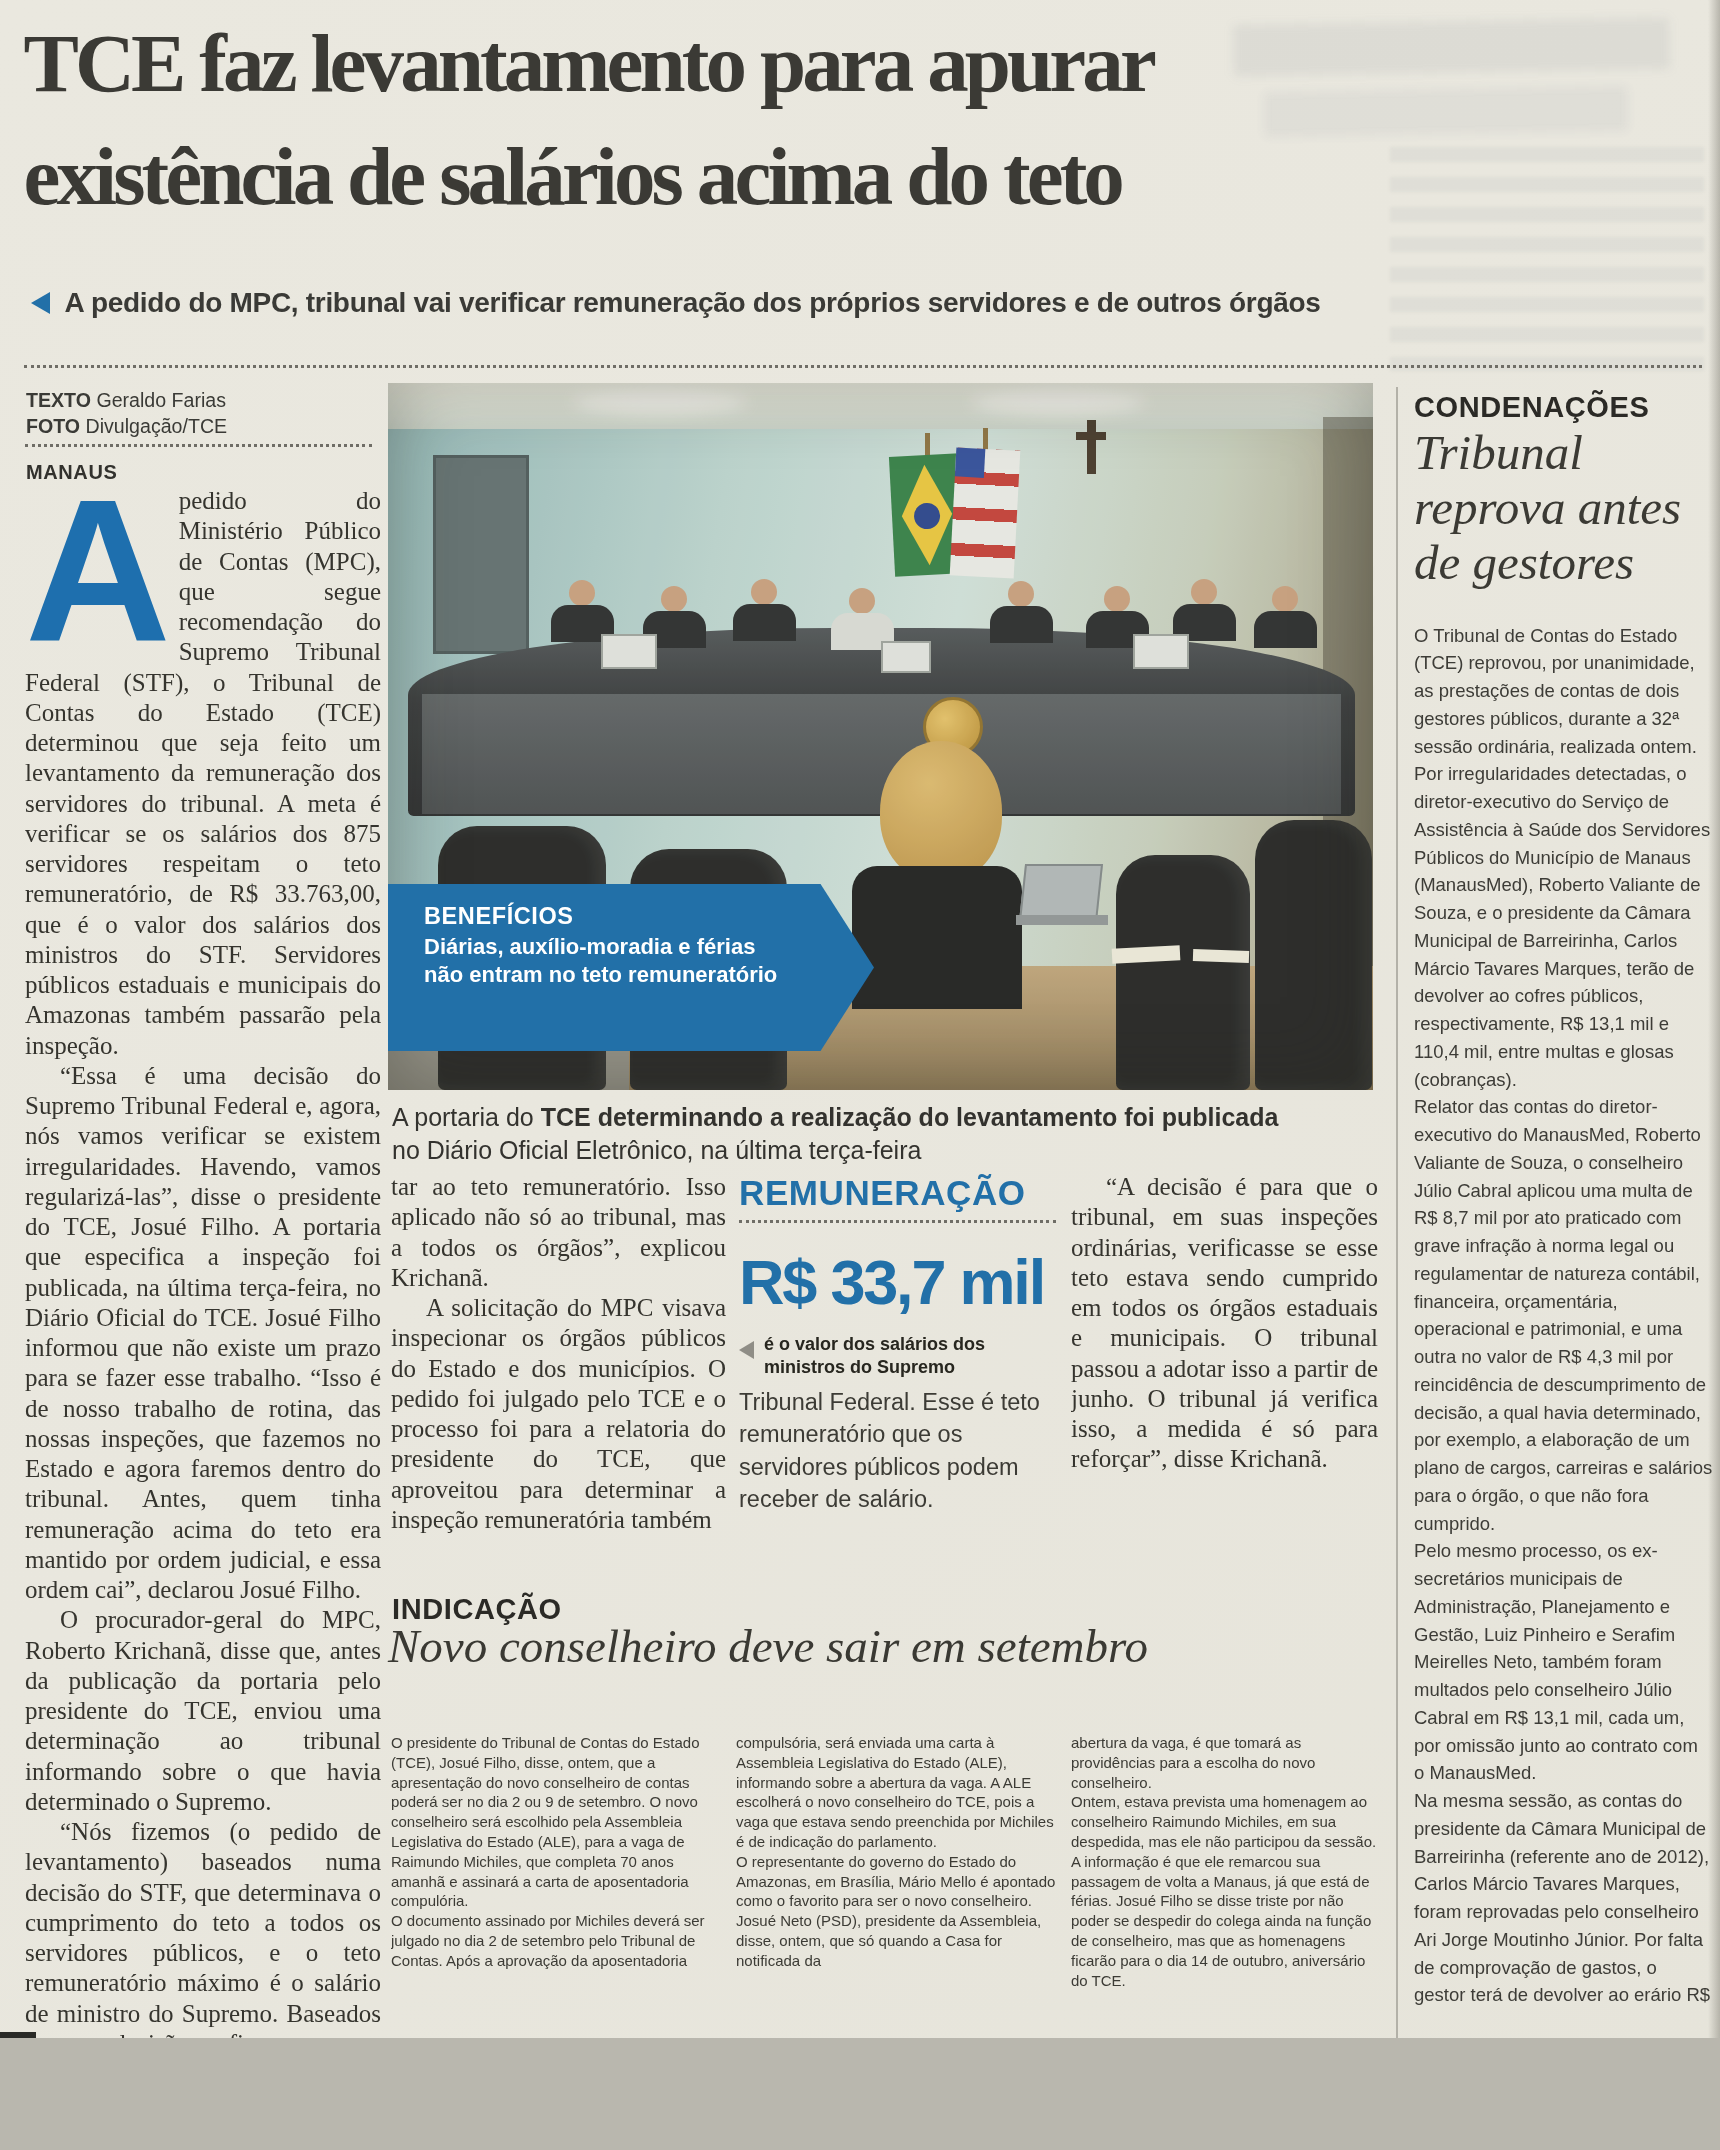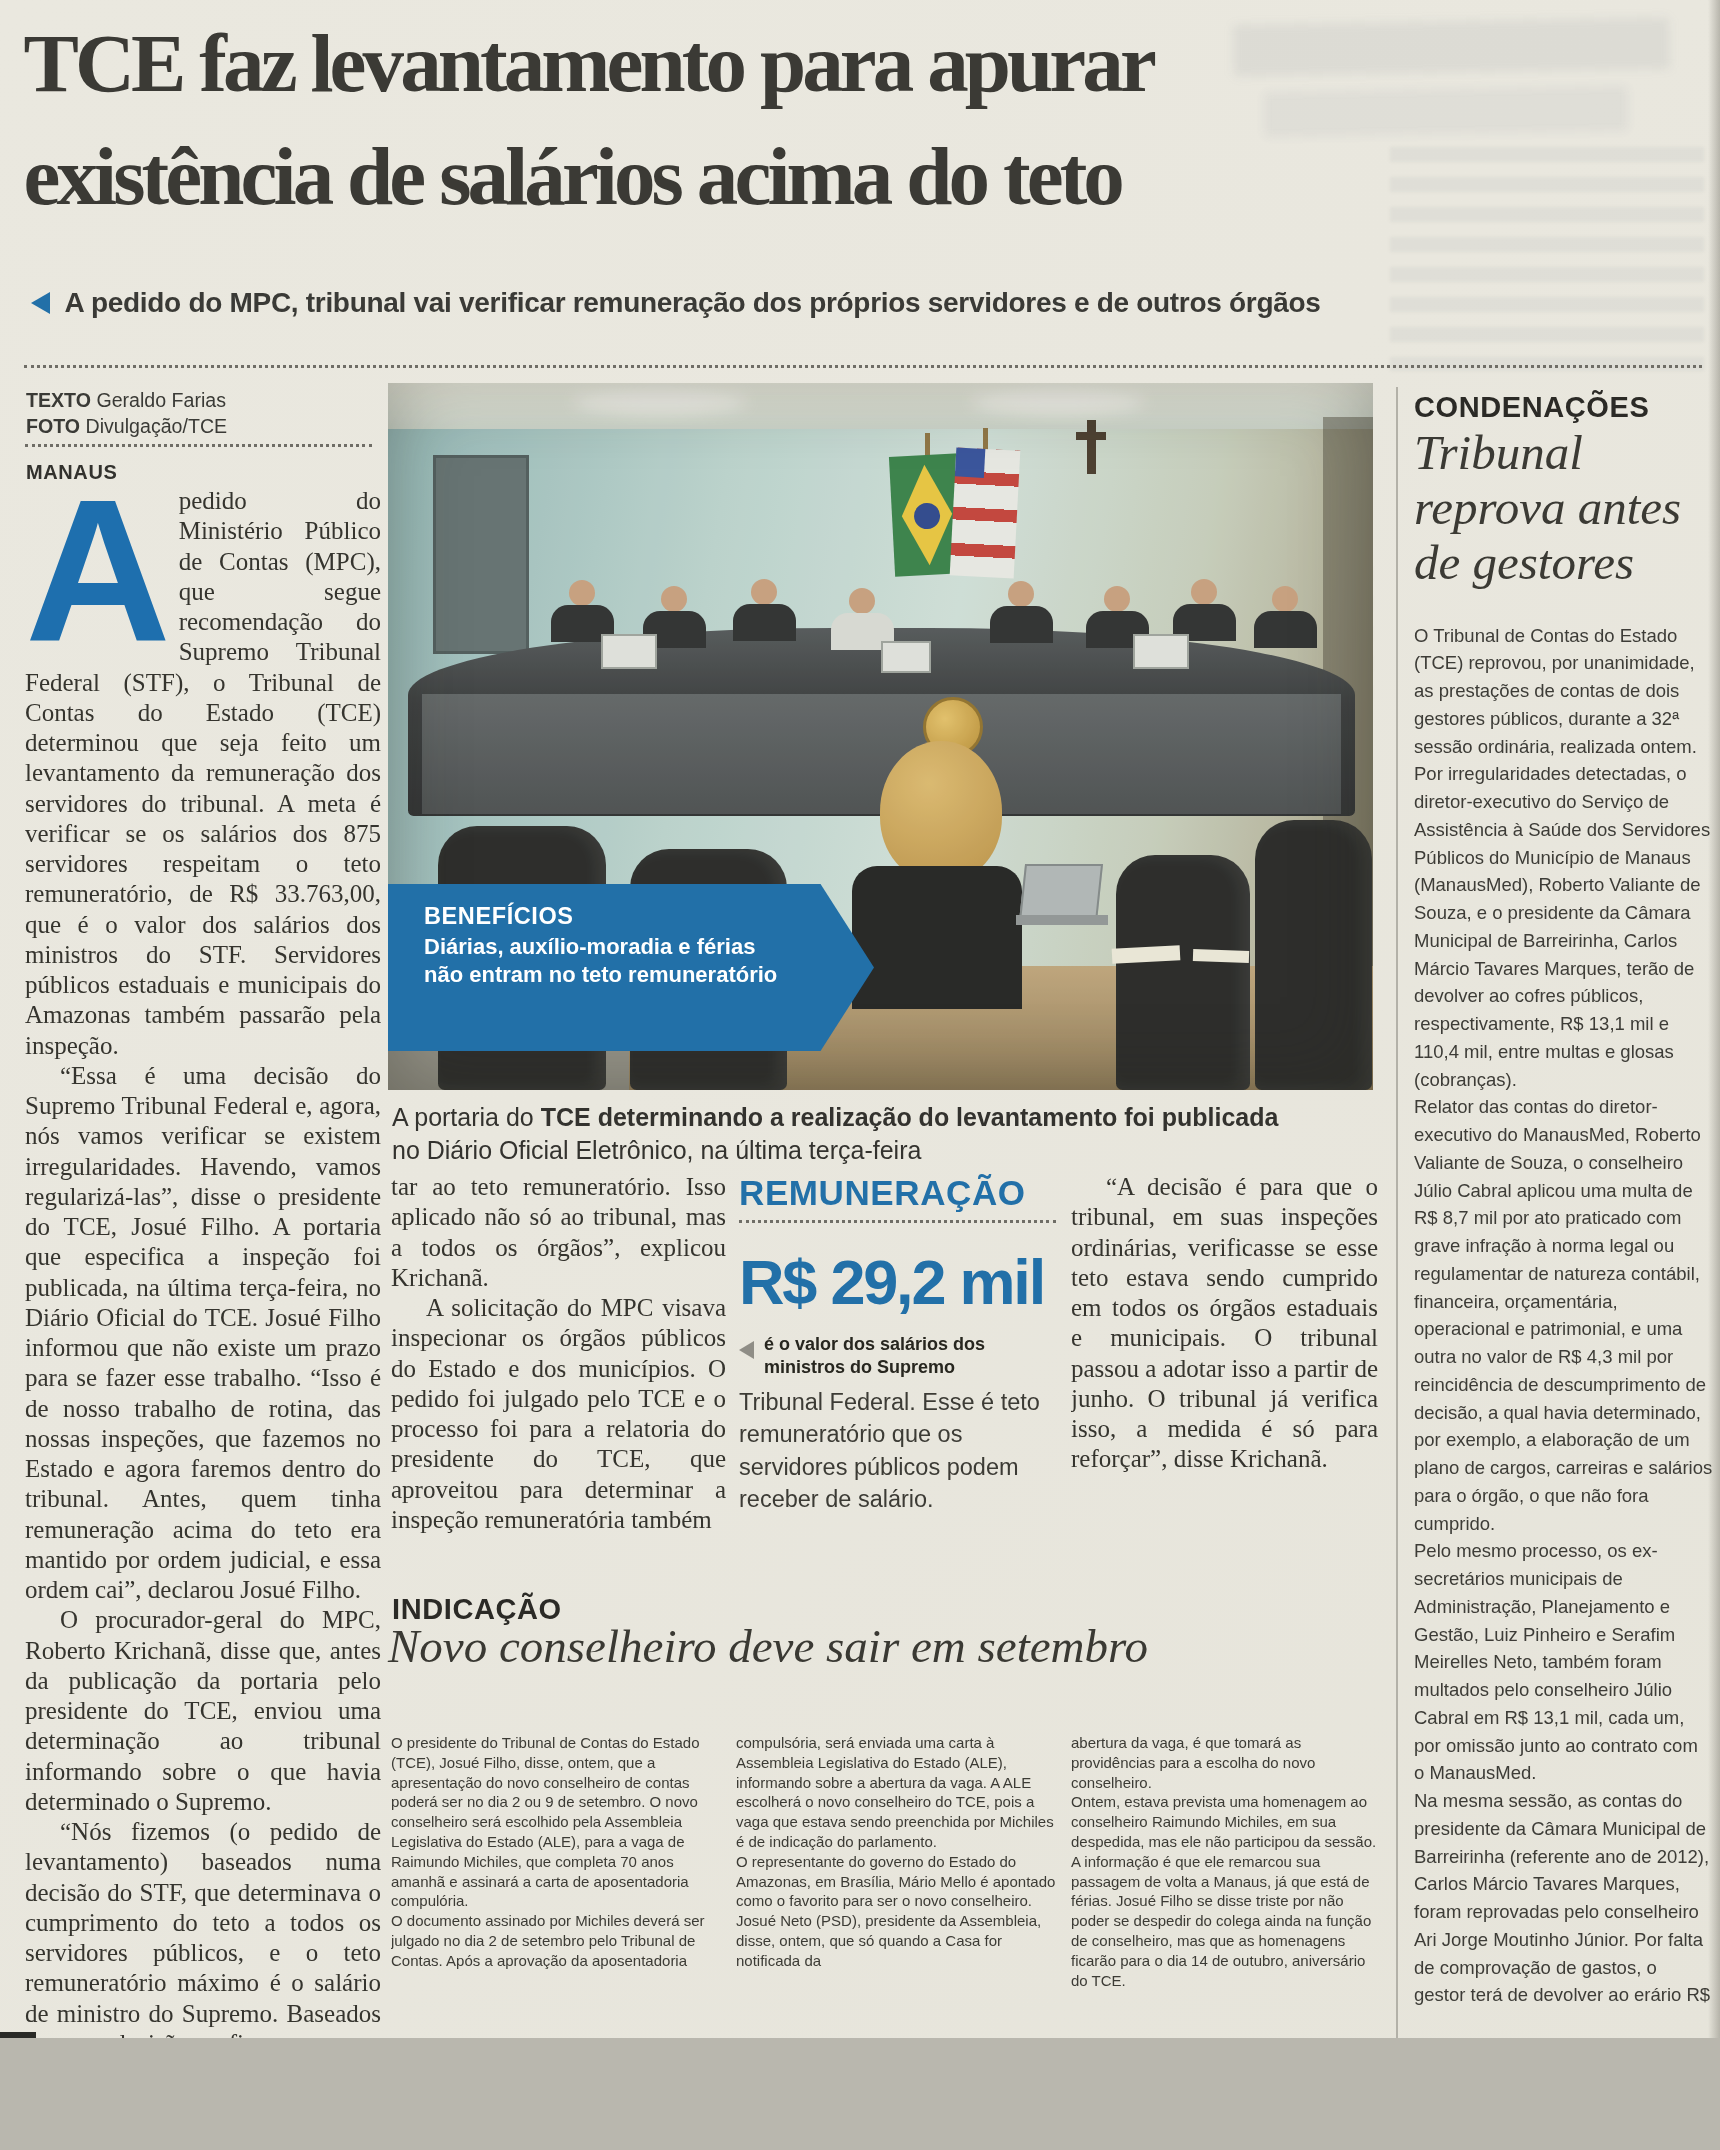--- a/index.html
+++ b/index.html
@@ -233,21 +233,21 @@
   </div>
 
   <div class="serifcol" style="left:391px;top:1172px;width:335px;height:396px;">
     <p class="noindent">tar ao teto remuneratório. Isso aplicado não só ao tribunal, mas a todos os órgãos”, explicou Krichanã.</p>
     <p>A solicitação do MPC visava inspecionar os órgãos públicos do Estado e dos municípios. O pedido foi julgado pelo TCE e o processo foi para a relatoria do presidente do TCE, que aproveitou para determinar a inspeção remuneratória também</p>
   </div>
 
   <div class="rem">
     <div class="kicker">REMUNERAÇÃO</div>
     <div class="dotted" style="left:0;top:47px;width:317px;"></div>
-    <div class="value">R$ 29,2 mil</div>
+    <div class="value">R$ 33,7 mil</div>
     <div class="leadrow">
       <span class="tri-gray"></span>
       <span class="lead">é o valor dos salários dos ministros do Supremo</span>
     </div>
     <div class="rbody">Tribunal Federal. Esse é teto remuneratório que os servidores públicos podem receber de salário.</div>
   </div>
 
   <div class="serifcol" style="left:1071px;top:1172px;width:307px;height:396px;">
     <p>“A decisão é para que o tribunal, em suas inspeções ordinárias, verificasse se esse teto estava sendo cumprido em todos os órgãos estaduais e municipais. O tribunal passou a adotar isso a partir de junho. O tribunal já verifica isso, a medida é só para reforçar”, disse Krichanã.</p>
   </div>

